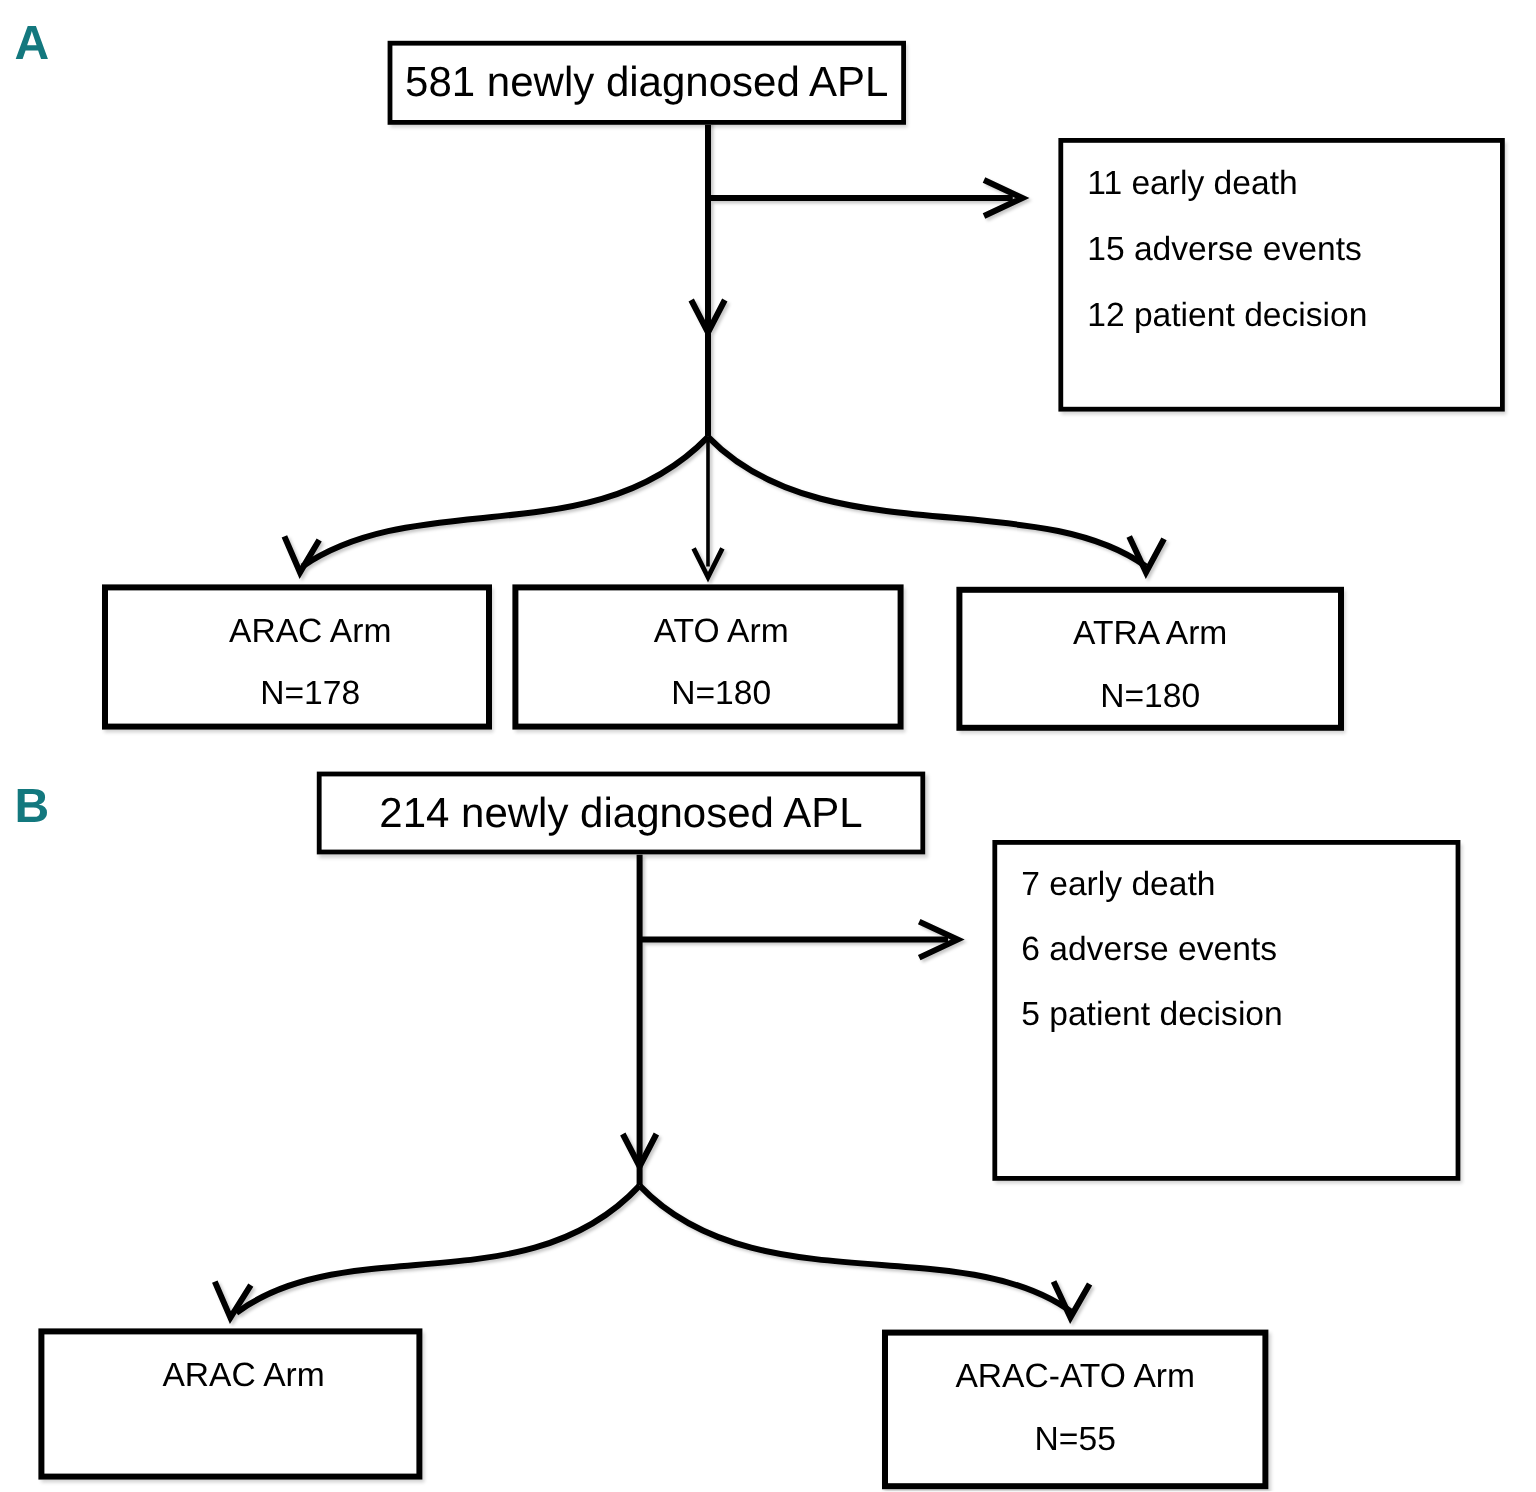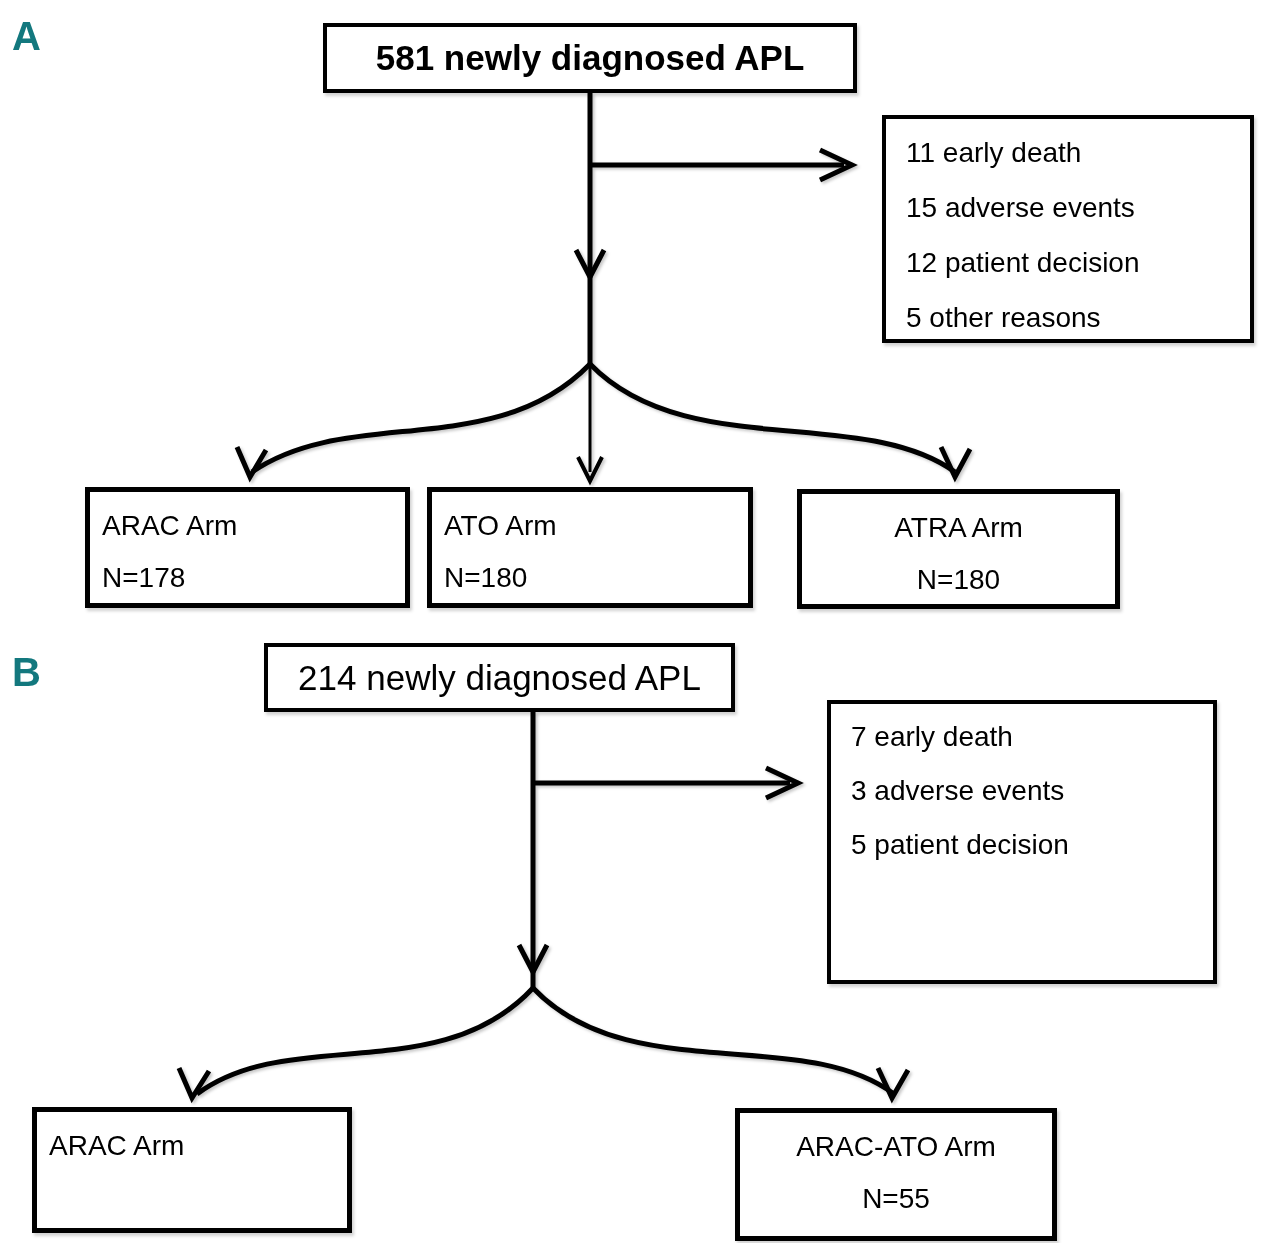--- a/index.html
+++ b/index.html
@@ -32,21 +32,21 @@
   .center-text {
     display: flex;
     align-items: center;
     justify-content: center;
     text-align: center;
   }
   .top-box { font-size: 35px; }
   .excl-box { padding: 6px 0 0 20px; }
   .excl-box .line { white-space: nowrap; }
   .arm-box { padding-top: 8px; }
-  .arm-box.left-text { padding-left: 12px; }
+  .arm-box.left-text { padding-left: 22px; text-align: center; }
   .arm-box.center-lines { text-align: center; }
   .panel-label {
     position: absolute;
     font-size: 40px;
     font-weight: bold;
   }
 </style>
 </head>
 <body>
 
@@ -74,55 +74,54 @@
       <path d="M 766 768 L 798 783 L 766 798" stroke-width="5"></path>
       <path d="M 533 988 C 440 1088, 290 1025, 197 1094" stroke-width="5"></path>
       <path d="M 179 1068 L 192 1098 L 209 1071" stroke-width="5"></path>
       <path d="M 533 988 C 628 1088, 802 1025, 894 1094" stroke-width="5"></path>
       <path d="M 878 1068 L 892 1098 L 908 1070" stroke-width="5"></path>
     </g>
   </svg>
 
   <div class="panel-label" style="left:12px; top:14px; color:#13787e;">A</div>
 
-  <div class="box center-text top-box" style="left:323px; top:23px; width:534px; height:70px;font-weight:bold;">
+  <div class="box center-text top-box" style="left:323px; top:34px; width:432px; height:70px;">
     <span>581 newly diagnosed APL</span>
   </div>
 
   <div class="box excl-box" style="left:882px; top:115px; width:372px; height:228px; line-height:55px;">
     <div class="line">11 early death</div>
     <div class="line">15 adverse events</div>
     <div class="line">12 patient decision</div>
-    <div class="line">5 other reasons</div>
   </div>
 
   <div class="box thick arm-box left-text" style="left:85px; top:487px; width:325px; height:121px;">
     <div>ARAC Arm</div>
     <div>N=178</div>
   </div>
 
   <div class="box thick arm-box left-text" style="left:427px; top:487px; width:326px; height:121px;">
     <div>ATO Arm</div>
     <div>N=180</div>
   </div>
 
   <div class="box thick arm-box center-lines" style="left:797px; top:489px; width:323px; height:120px;">
     <div>ATRA Arm</div>
     <div>N=180</div>
   </div>
 
   <div class="panel-label" style="left:12px; top:650px; color:#13787e;">B</div>
 
-  <div class="box center-text top-box" style="left:264px; top:643px; width:471px; height:69px;">
+  <div class="box center-text top-box" style="left:264px; top:643px; width:507px; height:69px;">
     <span>214 newly diagnosed APL</span>
   </div>
 
   <div class="box excl-box" style="left:827px; top:700px; width:390px; height:284px; line-height:54px;">
     <div class="line">7 early death</div>
-    <div class="line">3 adverse events</div>
+    <div class="line">6 adverse events</div>
     <div class="line">5 patient decision</div>
   </div>
 
   <div class="box thick arm-box left-text" style="left:32px; top:1107px; width:320px; height:126px;">
     <div>ARAC Arm</div>
   </div>
 
   <div class="box thick arm-box center-lines" style="left:735px; top:1108px; width:322px; height:133px;">
     <div>ARAC-ATO Arm</div>
     <div>N=55</div>

